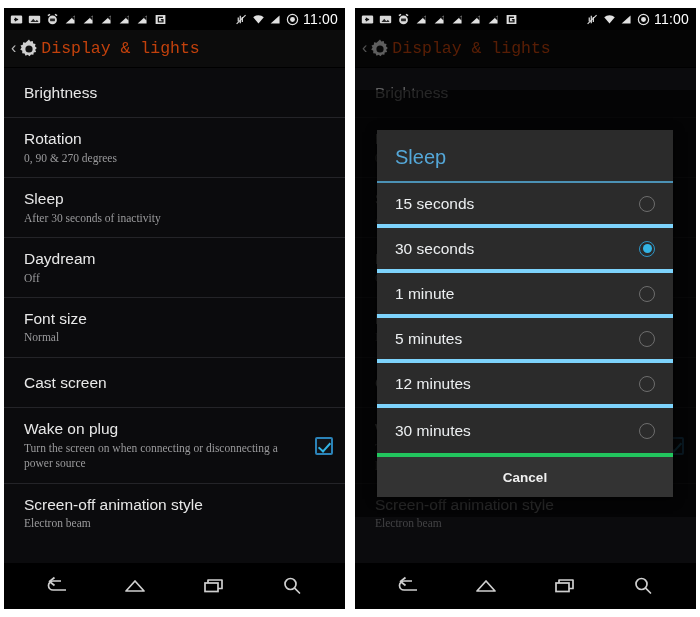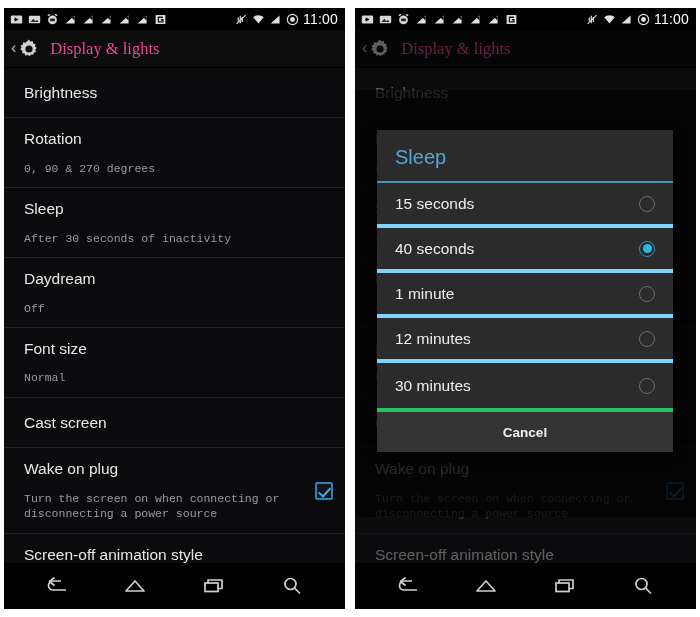--- a/index.html
+++ b/index.html
@@ -54,40 +54,40 @@
     display: flex; align-items: center;
     padding-left: 7px;
     border-bottom: 1px solid #000;
   }
   .ab-chevron {
     color: #b9b9b9; font-size: 16px; line-height: 1;
     margin-right: 1px; margin-top: -1px;
   }
   .ab-gear { width: 24px; height: 24px; display: block; }
   .ab-title {
-    color: #ec4899; font-size: 16.5px; margin-left: 9px;
-    font-family: Liberation Serif, serif;
+    color: #c2410c; font-size: 16.5px; 
+    font-family: Liberation Mono, monospace;
   }
 
   
   .listwrap { flex: 1 1 auto; background: #0b0b0d; position: relative; overflow: hidden; }
   .srow {
     padding: 11px 12px 11px 20px;
     border-bottom: 1px solid #242428;
     display: flex; align-items: center; justify-content: space-between;
   }
   .srow:first-child { border-top: none; }
   .srow-txt { min-width: 0; }
   .srow-title {
     color: #e8e8e8; font-size: 15.5px; line-height: 1.25;
     font-family: "Liberation Sans", sans-serif;
   }
   .srow-sub {
-    color: #9a9a9c; font-size: 11.5px; margin-top: 12px; line-height: 1.35;
-    font-family: Liberation Mono, monospace;
+    color: #9a9a9c; font-size: 11.5px; margin-top: 2px; line-height: 1.35;
+    font-family: Liberation Serif, serif;
   }
   .checkbox {
     width: 18px; height: 18px; flex: none;
     border: 2px solid #2b83b8; border-radius: 2px;
     background: #111316; position: relative; margin-left: 12px;
   }
   .checkbox::after {
     content: ""; position: absolute;
     left: 4px; top: 1px; width: 5px; height: 10px;
     border: solid #33b5e5; border-width: 0 2.4px 2.4px 0;
@@ -440,28 +440,32 @@
           <div class="dlg-title">Sleep</div>
         </div>
         <div class="dlg-rule"></div>
 
         <div class="dlg-list">
           <div class="dlg-row">
             <span class="dlg-row-label">15 seconds</span>
             <span class="radio"></span>
           </div>
           <div class="dlg-row">
-            <span class="dlg-row-label">40 seconds</span>
+            <span class="dlg-row-label">30 seconds</span>
             <span class="radio on"></span>
           </div>
           <div class="dlg-row">
             <span class="dlg-row-label">1 minute</span>
             <span class="radio"></span>
           </div>
           <div class="dlg-row">
+            <span class="dlg-row-label">5 minutes</span>
+            <span class="radio"></span>
+          </div>
+          <div class="dlg-row">
             <span class="dlg-row-label">12 minutes</span>
             <span class="radio"></span>
           </div>
           <div class="dlg-row" style="border-bottom:none;">
             <span class="dlg-row-label">30 minutes</span>
             <span class="radio"></span>
           </div>
         </div>
 
         <div class="dlg-cancel">

